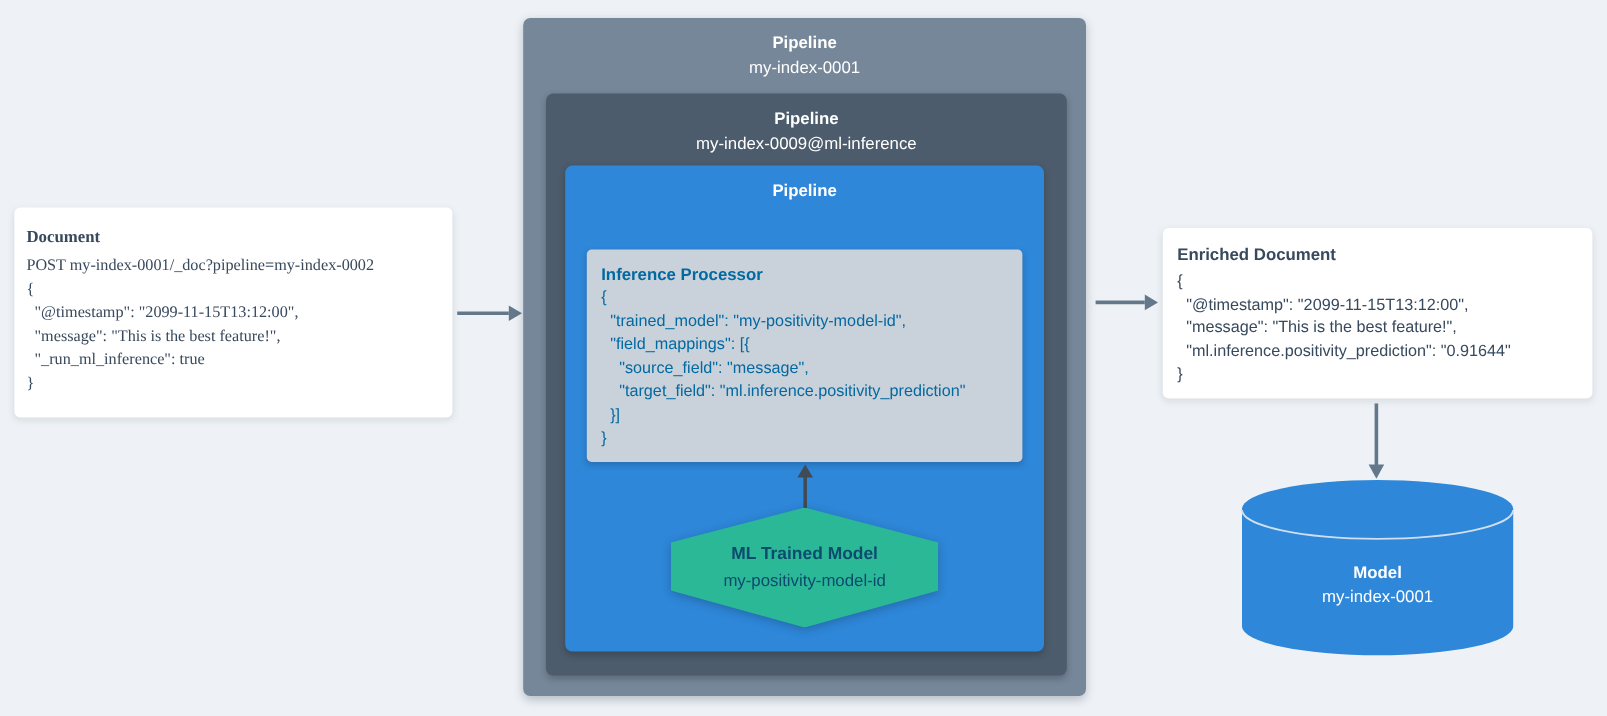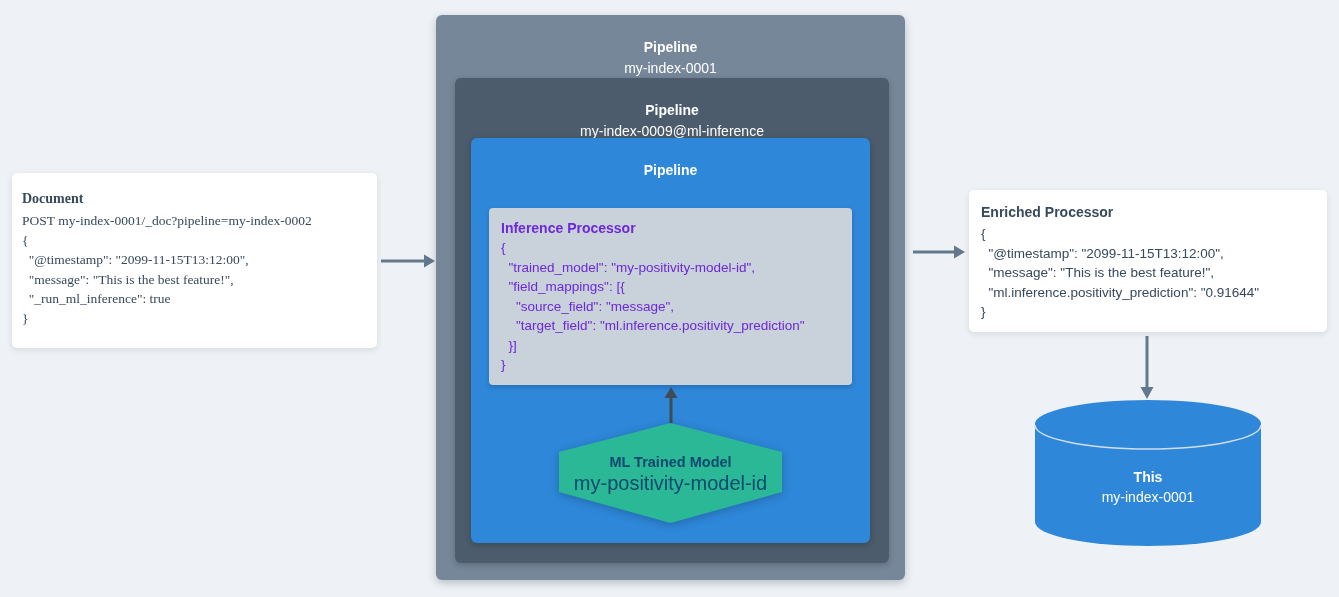--- a/index.html
+++ b/index.html
@@ -16,41 +16,41 @@
     color:#37495c; box-sizing:border-box;
   }
   .card-title { font-weight:bold; font-size:14px; line-height:20px; margin-bottom:2px; }
   .code-line { font-size:13.5px; line-height:19.5px; white-space:pre; }
 
   
   .pipe-box { position:absolute; border-radius:6px; box-sizing:border-box; }
   .pipe-outer { background:#76879a; box-shadow:0 3px 8px rgba(55,70,90,.30); }
   .pipe-mid   { background:#4c5c6c; box-shadow:0 2px 6px rgba(0,0,0,.22); }
   .pipe-inner { background:#2e87d9; box-shadow:0 2px 6px rgba(0,0,0,.22); }
-  .pipe-title { text-align:center; color:#ffffff; font-weight:bold; font-size:14px; line-height:20px; padding-top:22px; }
+  .pipe-title { text-align:center; color:#ffffff; font-weight:bold; font-size:14px; line-height:20px; padding-top:10px; }
   .pipe-sub   { text-align:center; color:#ffffff; font-size:14px; line-height:22px; }
 
   
   .processor {
     position:absolute; background:#c9d1da; border-radius:4px;
-    padding:10px 12px; color:#6d28d9; box-sizing:border-box;
+    padding:10px 12px; color:#0369a1; box-sizing:border-box;
     box-shadow:0 2px 5px rgba(0,0,0,.18);
   }
   .processor .card-title { margin-bottom:0; }
 
   
   .hex-wrap { position:absolute; filter:drop-shadow(0 2px 4px rgba(0,0,0,.22)); }
   .hexagon {
     width:100%; height:100%; background:#2bb897;
     clip-path:polygon(50% 0%, 100% 29%, 100% 69%, 50% 100%, 0% 69%, 0% 29%);
     display:flex; flex-direction:column; justify-content:center; align-items:center;
     color:#0c4a6e; text-align:center;
   }
   .hex-title { font-weight:bold; font-size:14.5px; line-height:21px; }
-  .hex-sub   { font-size:20px; line-height:21px; }
+  .hex-sub   { font-size:14px; line-height:21px; }
 
   
   .cyl { position:absolute; }
   .cyl-label {
     position:absolute; text-align:center; color:#ffffff;
   }
   .cyl-title { font-weight:bold; font-size:14px; line-height:20px; }
   .cyl-sub   { font-size:14px; line-height:20px; }
 
   .arrow { position:absolute; }
@@ -111,36 +111,36 @@
       <div class="hex-sub">my-positivity-model-id</div>
     </div>
   </div>
 
   <svg class="arrow" style="left:912px; top:244px;" width="53" height="16">
     <line x1="1" y1="8" x2="42" y2="8" stroke="#64788c" stroke-width="3"></line>
     <polygon points="42,1.5 42,14.5 53,8" fill="#64788c"></polygon>
   </svg>
 
   <div class="card" style="left:969px; top:190px; width:358px; height:142px; padding:12px 12px;">
-    <div class="card-title">Enriched Processor</div>
+    <div class="card-title">Enriched Document</div>
     <div class="code-line">{</div>
     <div class="code-line">  "@timestamp": "2099-11-15T13:12:00",</div>
     <div class="code-line">  "message": "This is the best feature!",</div>
     <div class="code-line">  "ml.inference.positivity_prediction": "0.91644"</div>
     <div class="code-line">}</div>
   </div>
 
   <svg class="arrow" style="left:1139px; top:336px;" width="16" height="63">
     <line x1="8" y1="0" x2="8" y2="52" stroke="#64788c" stroke-width="3"></line>
     <polygon points="1.5,51 14.5,51 8,63" fill="#64788c"></polygon>
   </svg>
 
   <svg class="cyl" style="left:1033px; top:398px;" width="230" height="150">
     <path d="M2,26 L2,124 A113,24 0 0 0 228,124 L228,26 Z" fill="#2e87d9"></path>
     <ellipse cx="115" cy="26" rx="113" ry="24" fill="#2e87d9"></ellipse>
     <path d="M2,27 A113,24 0 0 0 228,27" fill="none" stroke="#cfdfee" stroke-width="1.5"></path>
   </svg>
   <div class="cyl-label" style="left:1033px; top:467px; width:230px;">
-    <div class="cyl-title">This</div>
+    <div class="cyl-title">Model</div>
     <div class="cyl-sub">my-index-0001</div>
   </div>
 
 </div>
 
 </body></html>

